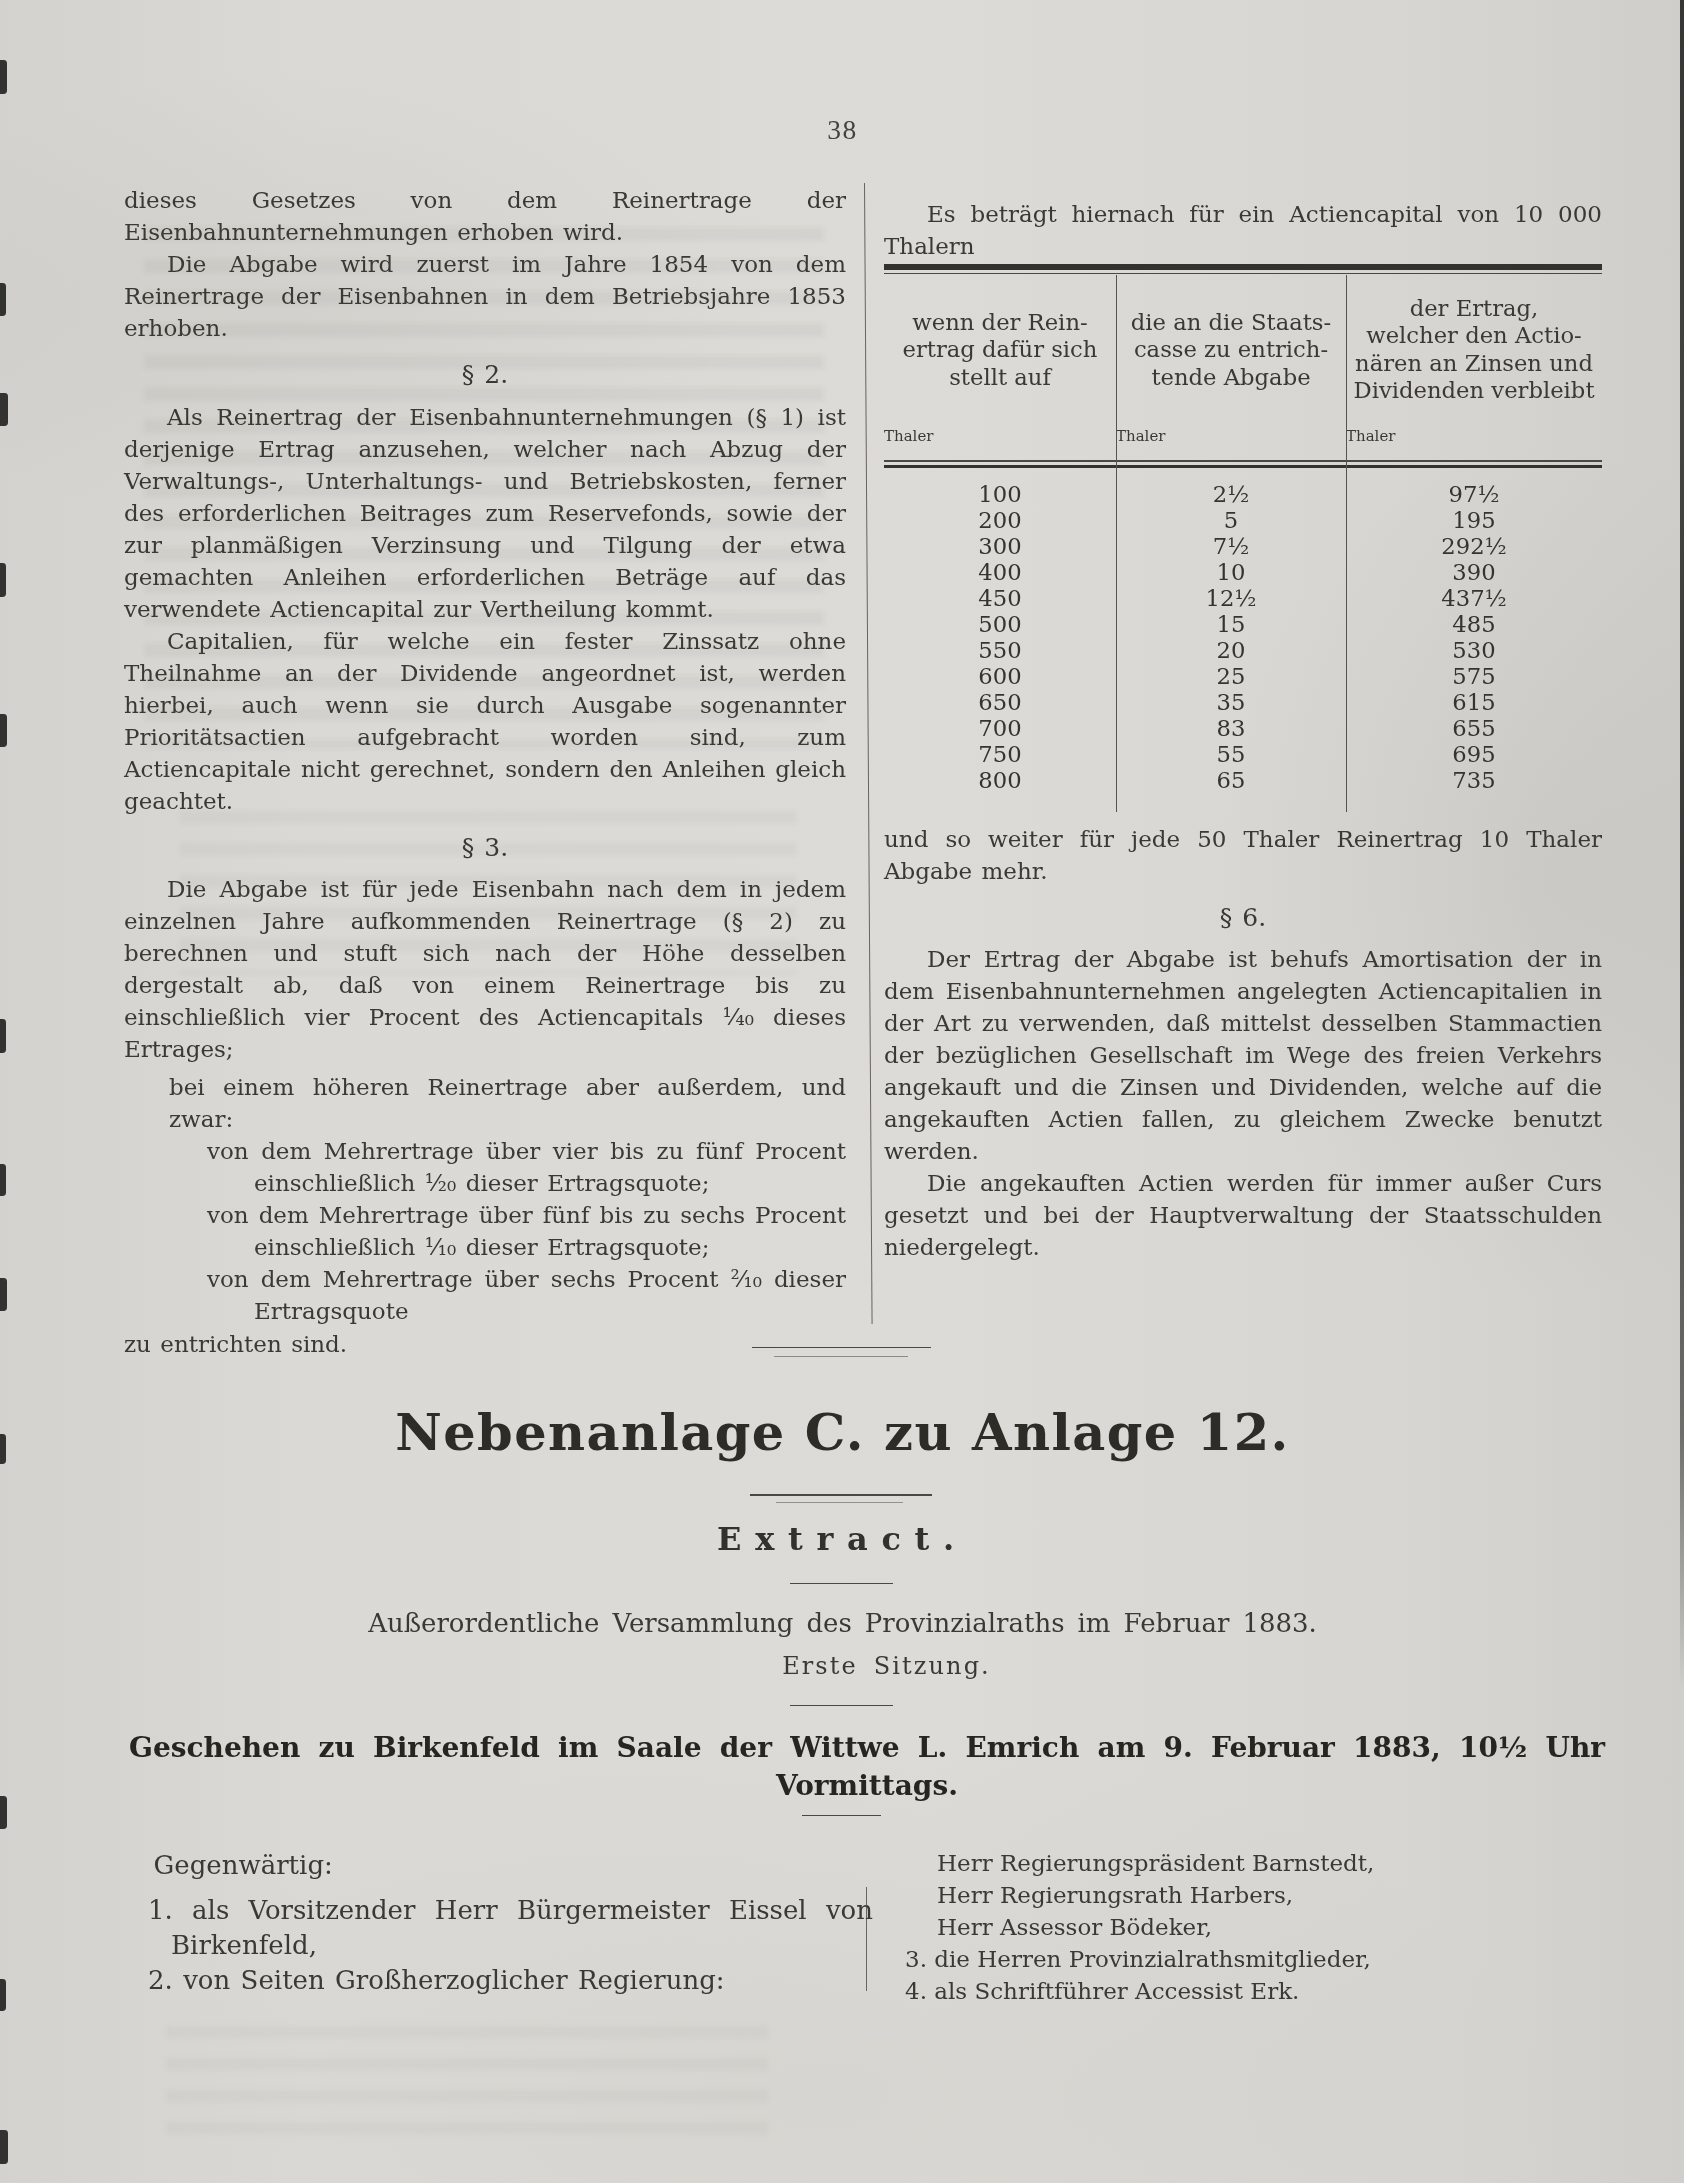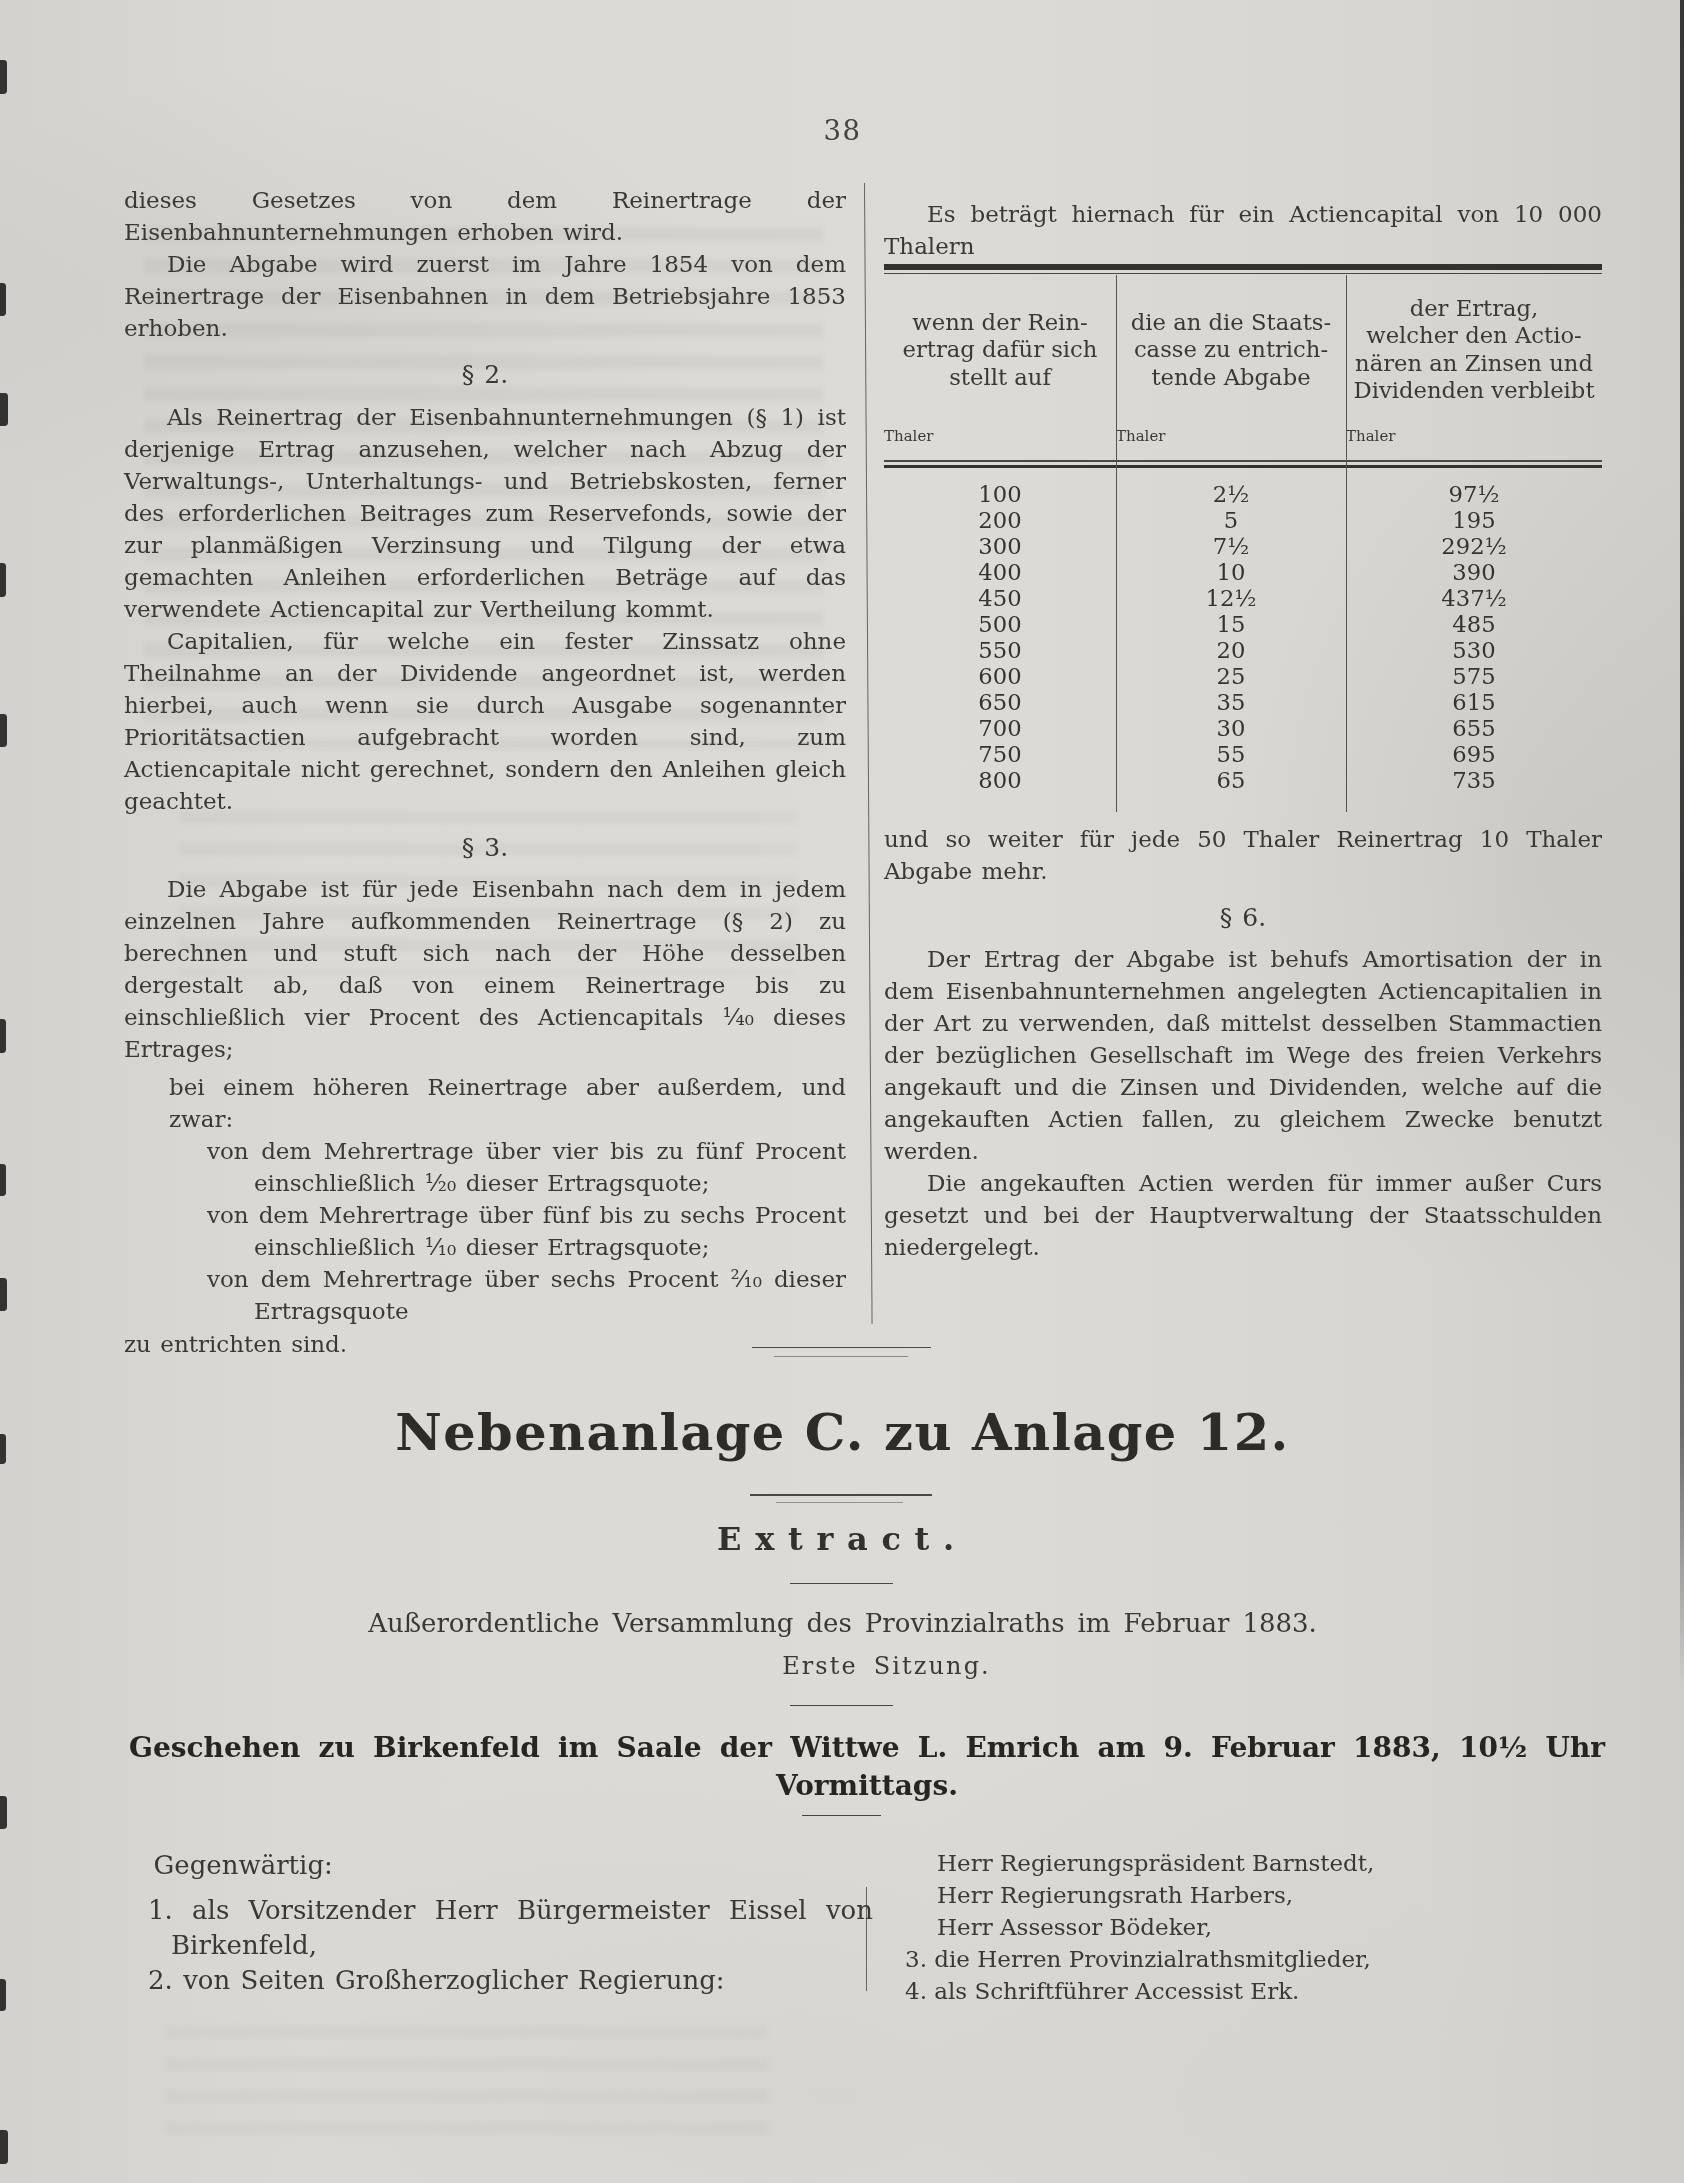--- a/index.html
+++ b/index.html
@@ -7,21 +7,21 @@
     position:relative; width:1685px; height:2183px; overflow:hidden;
     font-family:"DejaVu Serif","Liberation Serif",serif;
     color:#3b3934;
     background:
       radial-gradient(ellipse 618px 343px at 18% 14%, rgba(110,108,100,0.07), transparent 70%),
       radial-gradient(ellipse 481px 618px at 92% 40%, rgba(100,98,92,0.08), transparent 70%),
       radial-gradient(ellipse 961px 481px at 50% 96%, rgba(120,118,110,0.06), transparent 75%),
       linear-gradient(90deg, #d3d2ce 0%, #dad9d5 18%, #dcdbd7 55%, #d6d5d1 85%, #cfcecb 100%);
   }
   .pageno { position:absolute; top:114px; left:0; width:100%; text-align:center;
-    font-size:27.5px; color:#45433e; letter-spacing:1.4px; }
+    font-size:27.5px; color:#45433e; letter-spacing:1.4px;font-family:Liberation Serif, serif; }
 
   
   .col { position:absolute; text-align:justify; font-size:23px; word-spacing:2.1px; }
   .col-left  { left:124px;  width:722px; top:184px; line-height:32px; }
   .col-right { left:884px; width:718px; top:198px; line-height:32px; }
   .col p { margin:0; text-indent:43px; }
   .col p.noindent { text-indent:0; }
   .section-h { font-size:25px; text-align:center; font-weight:400; margin:15px 0 9.6px; color:#3a3833; }
   .sub1 { padding-left:45px; text-indent:0 !important; margin-top:5.5px !important; }
   .rate-item { padding-left:130px !important; text-indent:-47px !important; }
@@ -182,21 +182,21 @@
           </div>
 
           <div class="trow">
             <div>650</div>
             <div>35</div>
             <div>615</div>
           </div>
 
           <div class="trow">
             <div>700</div>
-            <div>30</div>
+            <div>83</div>
             <div>655</div>
           </div>
 
           <div class="trow">
             <div>750</div>
             <div>55</div>
             <div>695</div>
           </div>
 
           <div class="trow">

